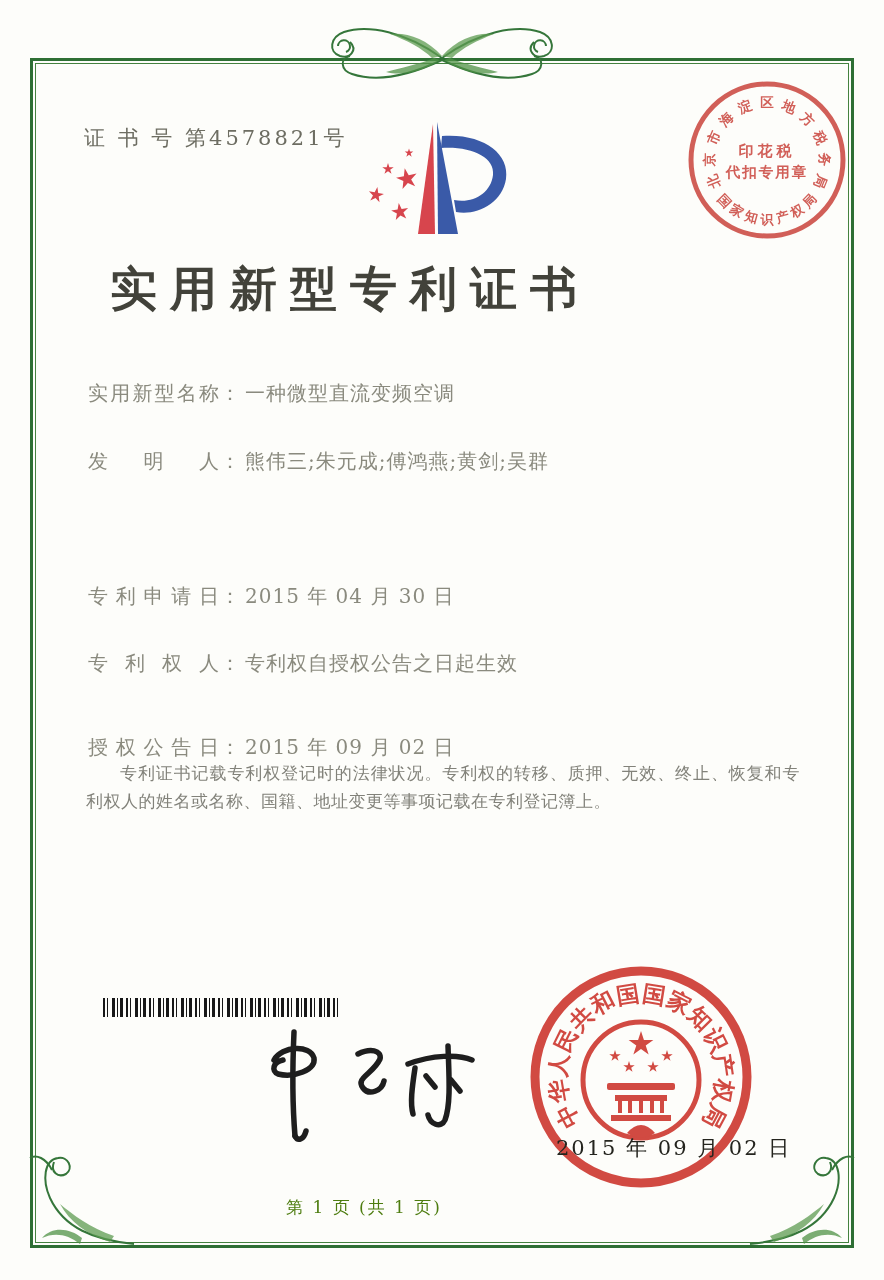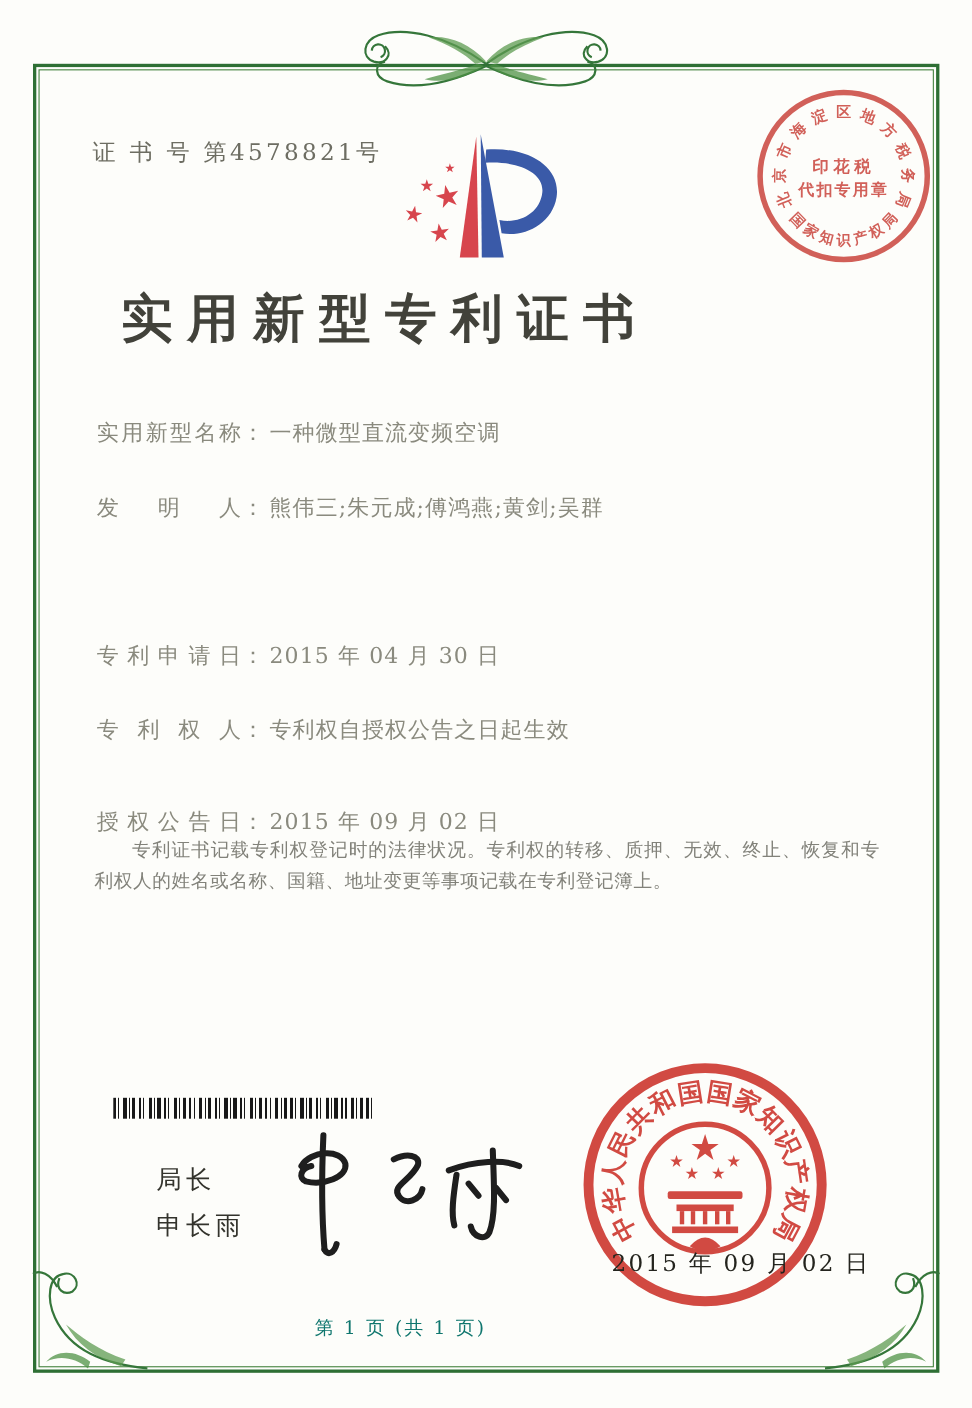--- a/index.html
+++ b/index.html
@@ -40,21 +40,21 @@
         #181818 17px 20px, transparent 20px 23px);
   }
   .director{position:absolute;left:142px;top:1062px;font-size:23px;color:#33332c;
     letter-spacing:4px;line-height:1.0;}
   .director .line2{margin-top:19px;}
   .signature{position:absolute;left:252px;top:1018px;}
   .office-seal{position:absolute;left:526px;top:962px;opacity:.92;}
   .issue-date{position:absolute;left:556px;top:1134px;font-size:21px;color:#24241e;
     letter-spacing:2px;white-space:nowrap;}
   .footer{position:absolute;left:0;top:1196px;width:728px;text-align:center;
-    font-size:17px;color:#0f766e;letter-spacing:2px;}
+    font-size:17px;color:#4d7c0f;letter-spacing:2px;}
   svg text{font-family:"DejaVu Serif", serif;}
 </style>
 </head>
 <body>
 
 <div class="page">
 
   <div class="frame">
     <div class="frame-inner"></div>
   </div>
@@ -150,24 +150,20 @@
   <div class="frow" style="top:718px;margin-top:16px;">
     <span class="flabel">授权公告日</span><span class="fcolon">：</span><span>2015 年 09 月 02 日</span>
   </div>
 
   <div class="body-text">
     <p>专利证书记载专利权登记时的法律状况。专利权的转移、质押、无效、终止、恢复和专利权人的姓名或名称、国籍、地址变更等事项记载在专利登记簿上。</p>
   </div>
 
   <div class="barcode"></div>
 
-  <div class="director">
-    <div>局长</div>
-    <div class="line2">申长雨</div>
-  </div>
 
   <svg class="signature" width="230" height="125" viewBox="0 0 230 125">
     <g stroke="#1e1e1e" stroke-width="5.5" fill="none" stroke-linecap="round" stroke-linejoin="round">
       <path d="M42,14 C40,58 41,94 43,118"></path>
       <path d="M22,42 C30,28 58,26 62,40 C64,52 42,60 26,56 C19,53 21,44 31,42"></path>
       <path d="M43,118 C46,124 52,121 54,113"></path>
       <path d="M106,36 C118,30 130,32 128,41 C121,56 103,60 111,70 C117,78 130,73 132,63"></path>
       <path d="M156,46 C180,37 206,36 220,42"></path>
       <path d="M196,28 C197,58 199,86 193,102 C189,111 178,106 176,97"></path>
       <path d="M163,50 C160,70 158,85 161,96"></path>

